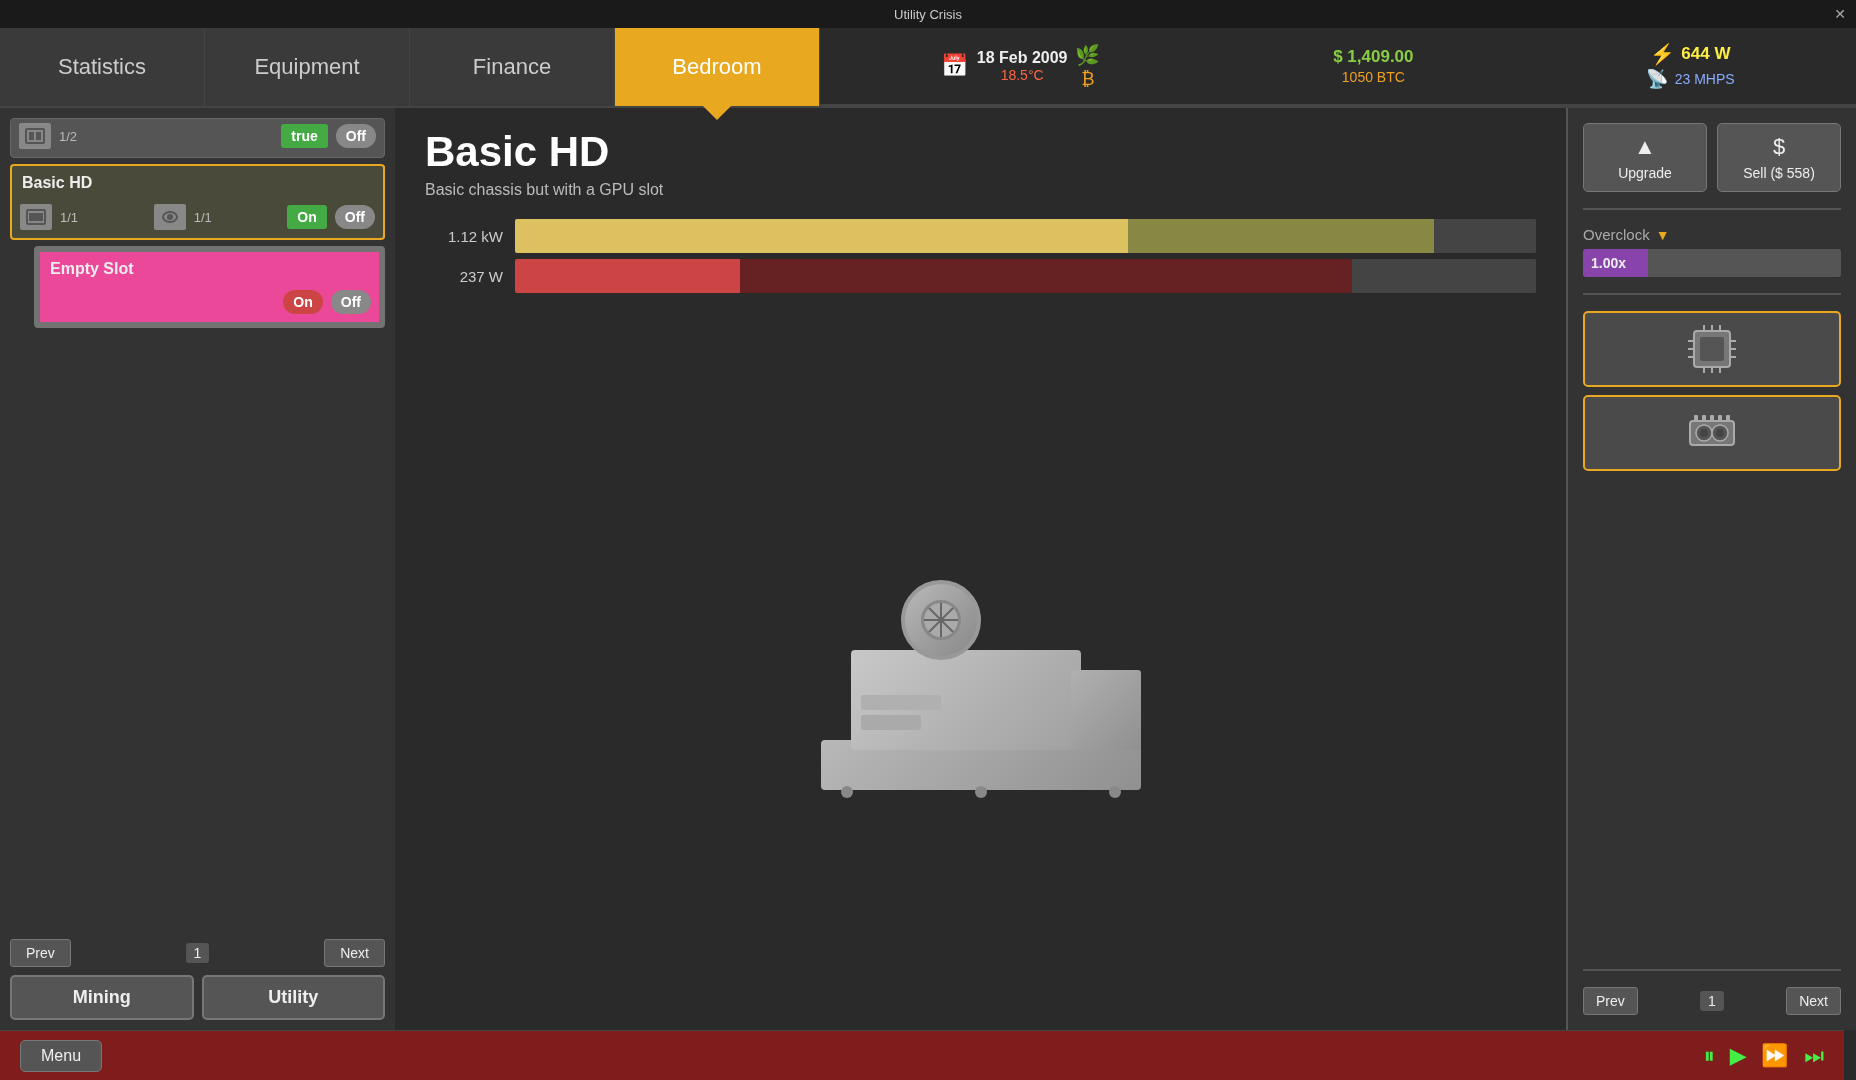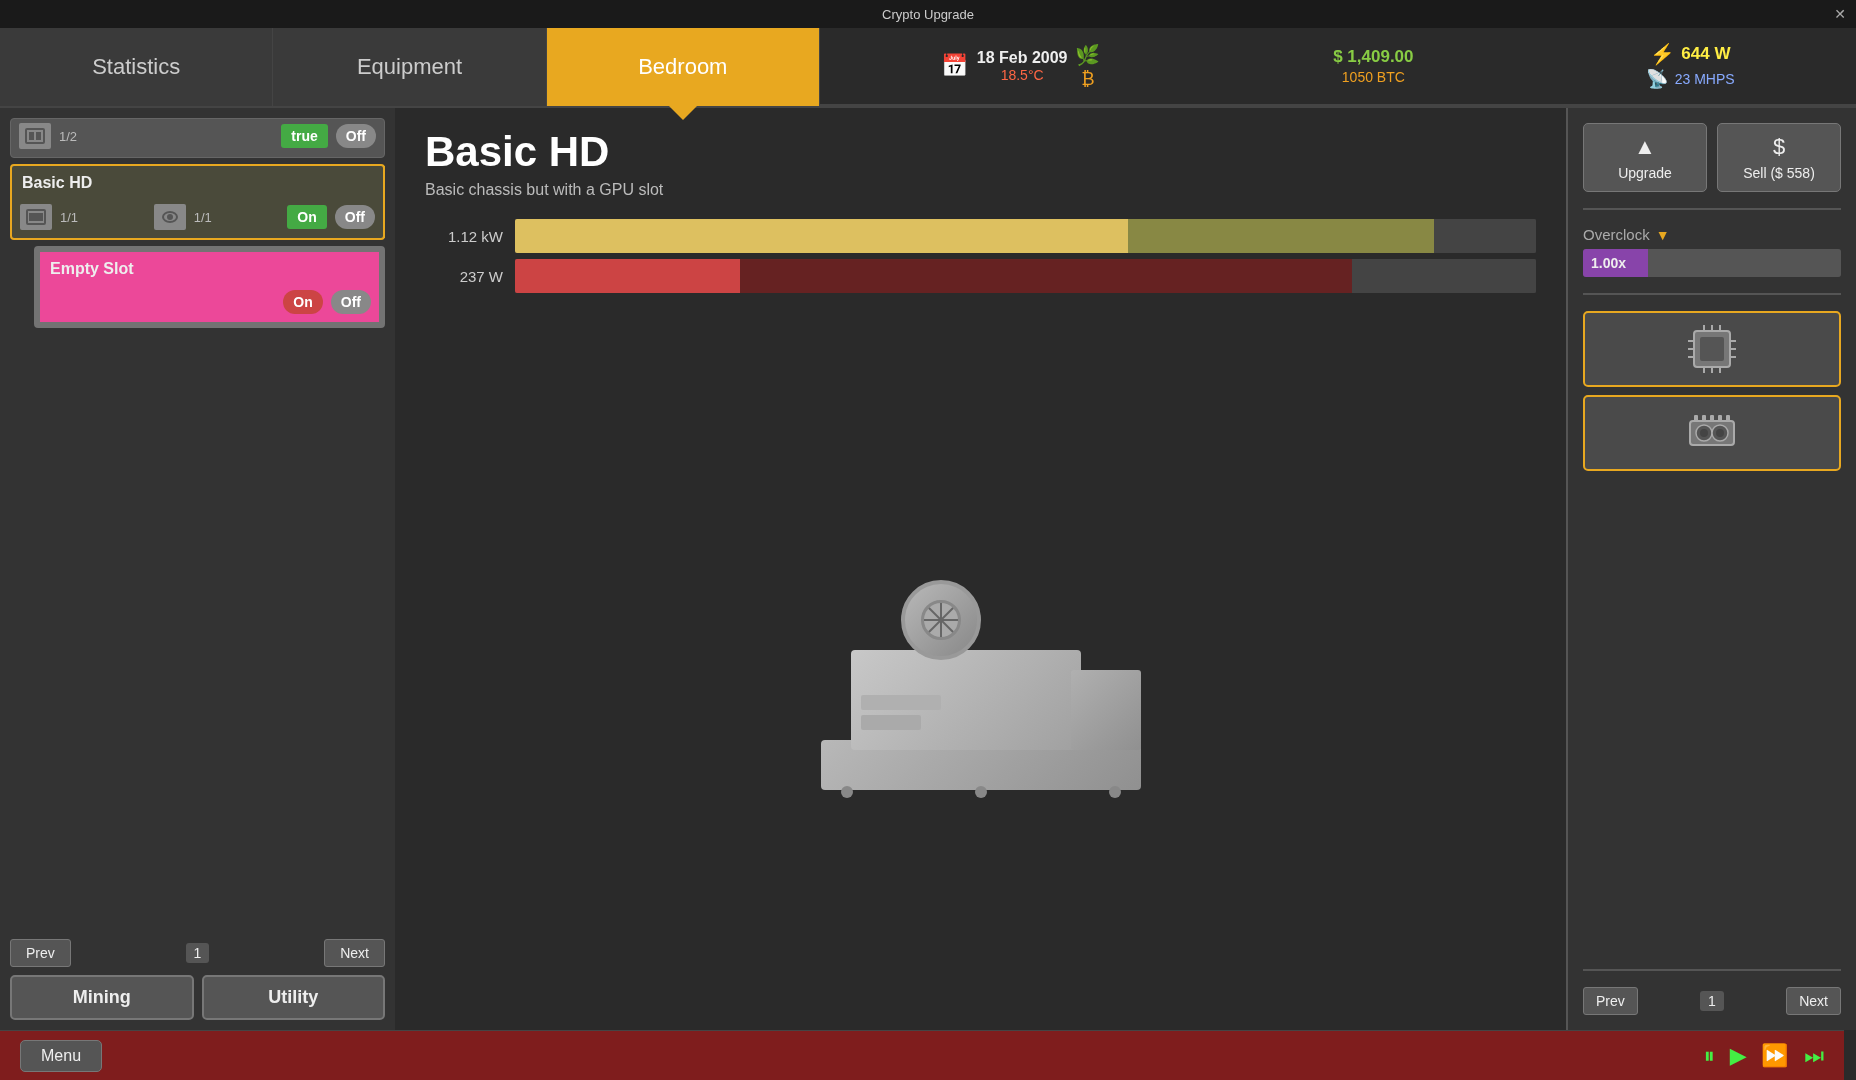--- a/index.html
+++ b/index.html
@@ -396,31 +396,34 @@
       height: 34px;
       border-radius: 2px;
       overflow: hidden;
       flex: 1;
     }
   </style>
 </head>
 <body>
 
 <div class="title-bar">
-  <span>Crypto Upgrade</span>
+  <span>Utility Crisis</span>
   <span class="close-btn">✕</span>
 </div>
 
 <div class="nav-tabs-container">
   <div class="nav-tabs-left">
     <div class="nav-tab-item">
       <span>Statistics</span>
     </div>
     <div class="nav-tab-item">
       <span>Equipment</span>
+    </div>
+    <div class="nav-tab-item">
+      <span>Finance</span>
     </div>
     <div class="nav-tab-item active" style="position:relative;">
       <span>Bedroom</span>
       <div class="nav-arrow"></div>
     </div>
   </div>
 
   <div class="header-info" style="flex:1; display:flex; align-items:center; justify-content:space-around; background:#2a2a2a;">
 
     <div style="display:flex; align-items:center; gap:8px;">

